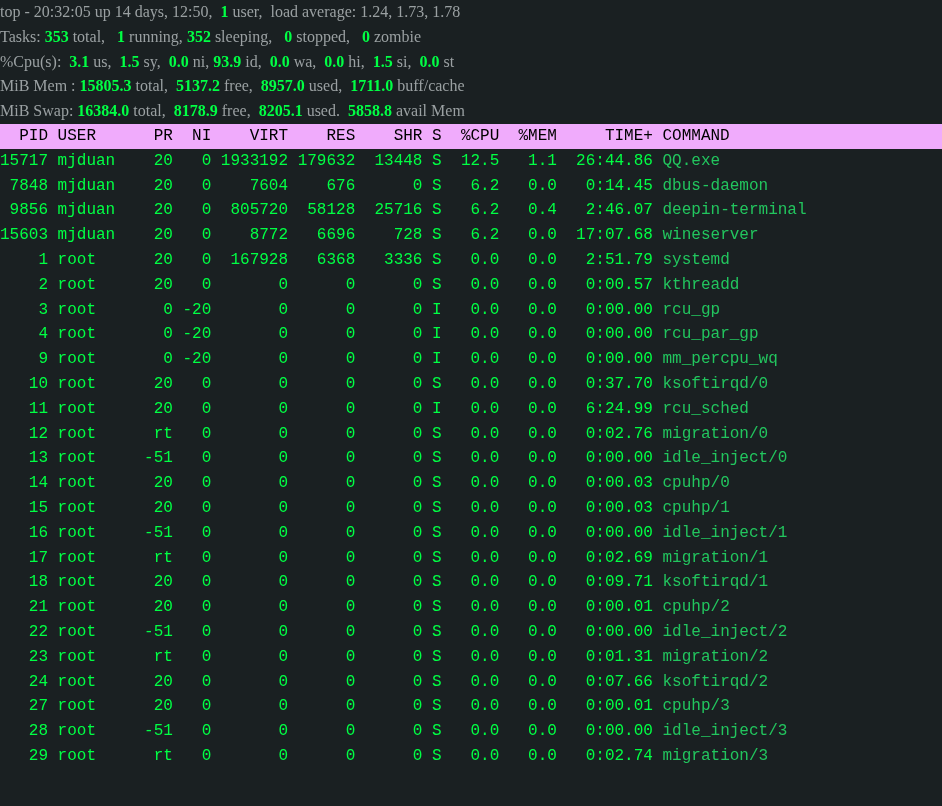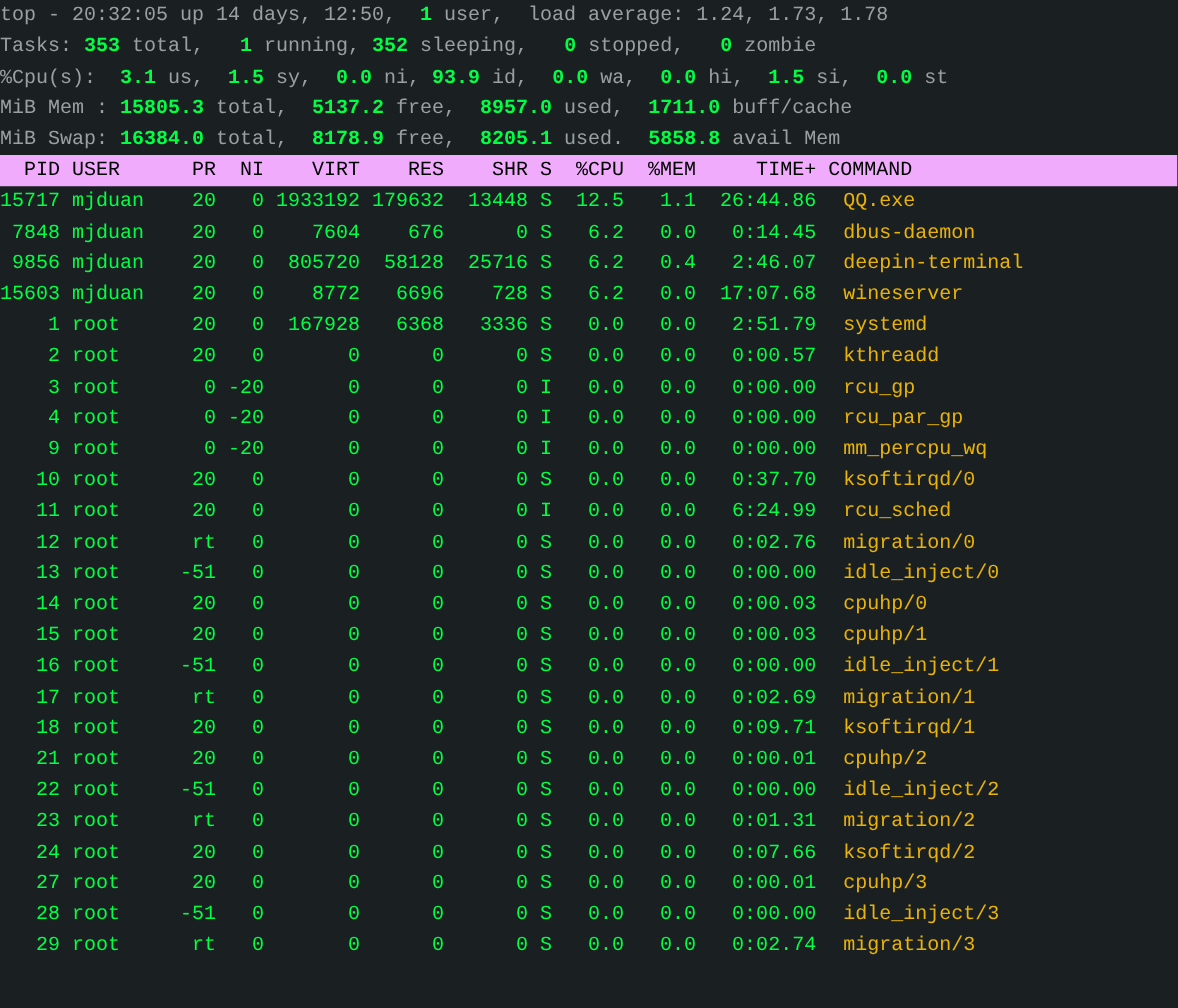--- a/index.html
+++ b/index.html
@@ -8,37 +8,37 @@
     background: #1a2022;
     color: #00ff44;
     font-family: "Menlo", "Consolas", "Liberation Mono", monospace;
     font-size: 16px;
     line-height: 1.55;
     width: 942px;
   }
   pre.summary {
     margin: 0;
     white-space: pre;
-    font-family: Liberation Mono, monospace;
+    font-family: Liberation Serif, serif;
   }
   .summary .label { color: #9aa0a2; }
   .summary .val { color: #00ff44; font-weight: bold; }
   .header-row {
     background: #f0abfc;
     color: #000;
     white-space: pre;
     font-family: inherit;
     font-weight: normal;
   }
   .proc-rows {
     white-space: pre;
     font-family: inherit;
   }
   .proc-rows .row { }
-  .proc-rows .cmd { color: #eab308; margin-left: 12px; }
+  .proc-rows .cmd { color: #22c55e; }
 </style>
 </head>
 <body>
 
 <pre class="summary"><span class="label">top - </span><span class="label">20:32:05</span><span class="label"> up </span><span class="label">14 days, 12:50</span><span class="label">,  </span><span class="val">1</span><span class="label"> user,  </span><span class="label">load average: </span><span class="label">1.24</span><span class="label">, </span><span class="label">1.73</span><span class="label">, </span><span class="label">1.78</span>
 <span class="label">Tasks: </span><span class="val">353</span><span class="label"> total,   </span><span class="val">1</span><span class="label"> running, </span><span class="val">352</span><span class="label"> sleeping,   </span><span class="val">0</span><span class="label"> stopped,   </span><span class="val">0</span><span class="label"> zombie</span>
 <span class="label">%Cpu(s):  </span><span class="val">3.1</span><span class="label"> us,  </span><span class="val">1.5</span><span class="label"> sy,  </span><span class="val">0.0</span><span class="label"> ni, </span><span class="val">93.9</span><span class="label"> id,  </span><span class="val">0.0</span><span class="label"> wa,  </span><span class="val">0.0</span><span class="label"> hi,  </span><span class="val">1.5</span><span class="label"> si,  </span><span class="val">0.0</span><span class="label"> st</span>
 <span class="label">MiB Mem : </span><span class="val">15805.3</span><span class="label"> total,  </span><span class="val">5137.2</span><span class="label"> free,  </span><span class="val">8957.0</span><span class="label"> used,  </span><span class="val">1711.0</span><span class="label"> buff/cache</span>
 <span class="label">MiB Swap: </span><span class="val">16384.0</span><span class="label"> total,  </span><span class="val">8178.9</span><span class="label"> free,  </span><span class="val">8205.1</span><span class="label"> used.  </span><span class="val">5858.8</span><span class="label"> avail Mem</span>
 </pre>

